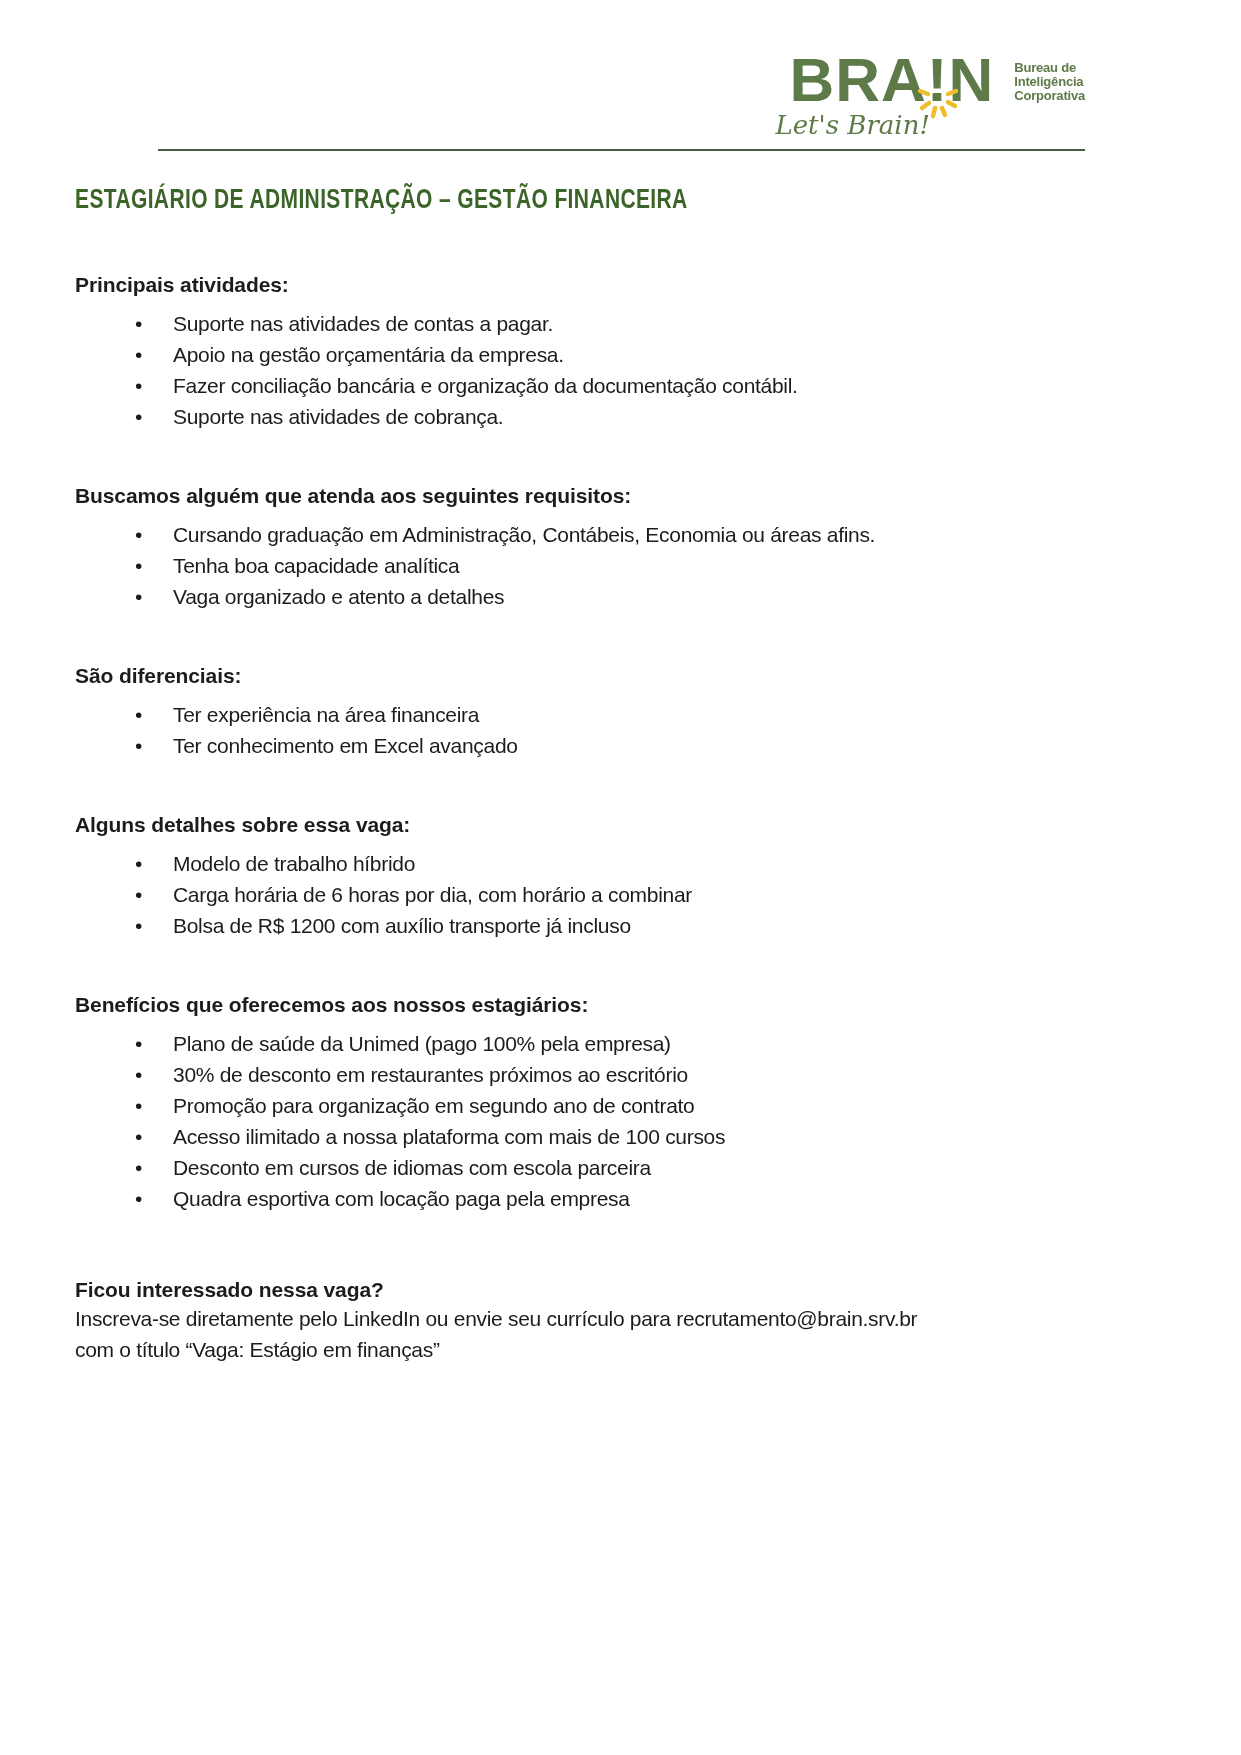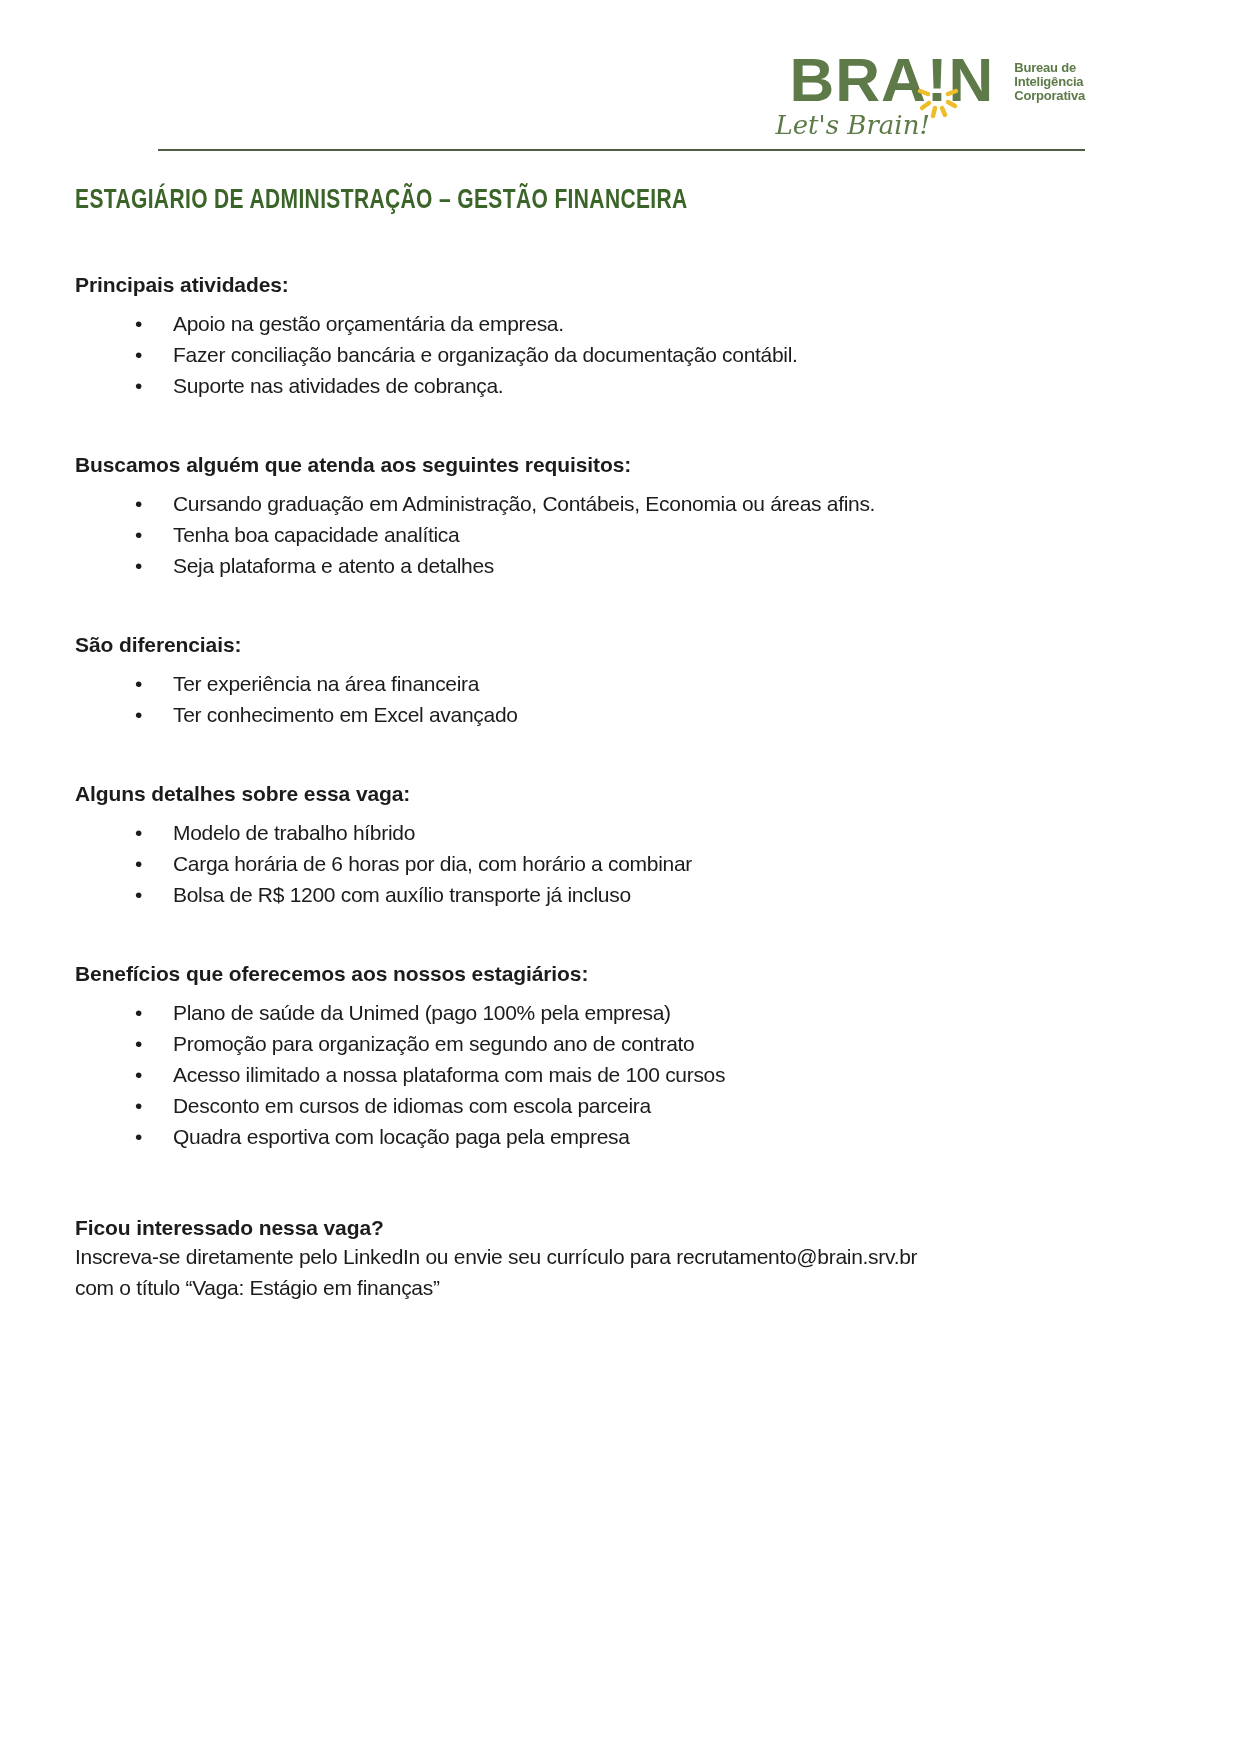--- a/index.html
+++ b/index.html
@@ -149,31 +149,32 @@
 
   <div class="rule"></div>
 
   <div class="content">
     <h1 class="doc-title">ESTAGIÁRIO DE ADMINISTRAÇÃO – GESTÃO FINANCEIRA</h1>
 
     <div id="sections">
         <div class="section">
           <h2 class="section-heading">Principais atividades:</h2>
           <ul class="bullets">
+            <li>Suporte nas atividades de contas a pagar.</li>
             <li>Apoio na gestão orçamentária da empresa.</li>
             <li>Fazer conciliação bancária e organização da documentação contábil.</li>
             <li>Suporte nas atividades de cobrança.</li>
           </ul>
         </div>
         <div class="section">
           <h2 class="section-heading">Buscamos alguém que atenda aos seguintes requisitos:</h2>
           <ul class="bullets">
             <li>Cursando graduação em Administração, Contábeis, Economia ou áreas afins.</li>
             <li>Tenha boa capacidade analítica</li>
-            <li>Seja plataforma e atento a detalhes</li>
+            <li>Vaga organizado e atento a detalhes</li>
           </ul>
         </div>
         <div class="section">
           <h2 class="section-heading">São diferenciais:</h2>
           <ul class="bullets">
             <li>Ter experiência na área financeira</li>
             <li>Ter conhecimento em Excel avançado</li>
           </ul>
         </div>
         <div class="section">
@@ -181,20 +182,21 @@
           <ul class="bullets">
             <li>Modelo de trabalho híbrido</li>
             <li>Carga horária de 6 horas por dia, com horário a combinar</li>
             <li>Bolsa de R$ 1200 com auxílio transporte já incluso</li>
           </ul>
         </div>
         <div class="section">
           <h2 class="section-heading">Benefícios que oferecemos aos nossos estagiários:</h2>
           <ul class="bullets">
             <li>Plano de saúde da Unimed (pago 100% pela empresa)</li>
+            <li>30% de desconto em restaurantes próximos ao escritório</li>
             <li>Promoção para organização em segundo ano de contrato</li>
             <li>Acesso ilimitado a nossa plataforma com mais de 100 cursos</li>
             <li>Desconto em cursos de idiomas com escola parceira</li>
             <li>Quadra esportiva com locação paga pela empresa</li>
           </ul>
         </div>
       </div>
 
     <div class="cta section">
       <h2 class="section-heading">Ficou interessado nessa vaga?</h2>

